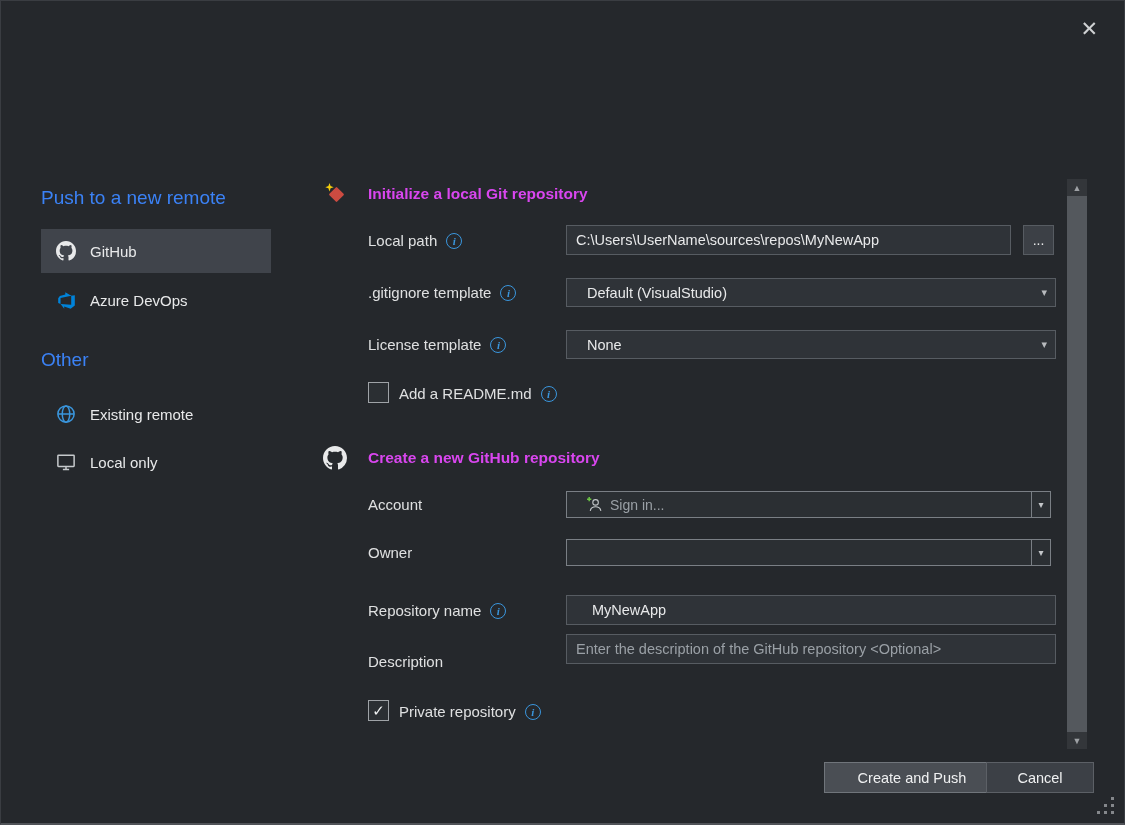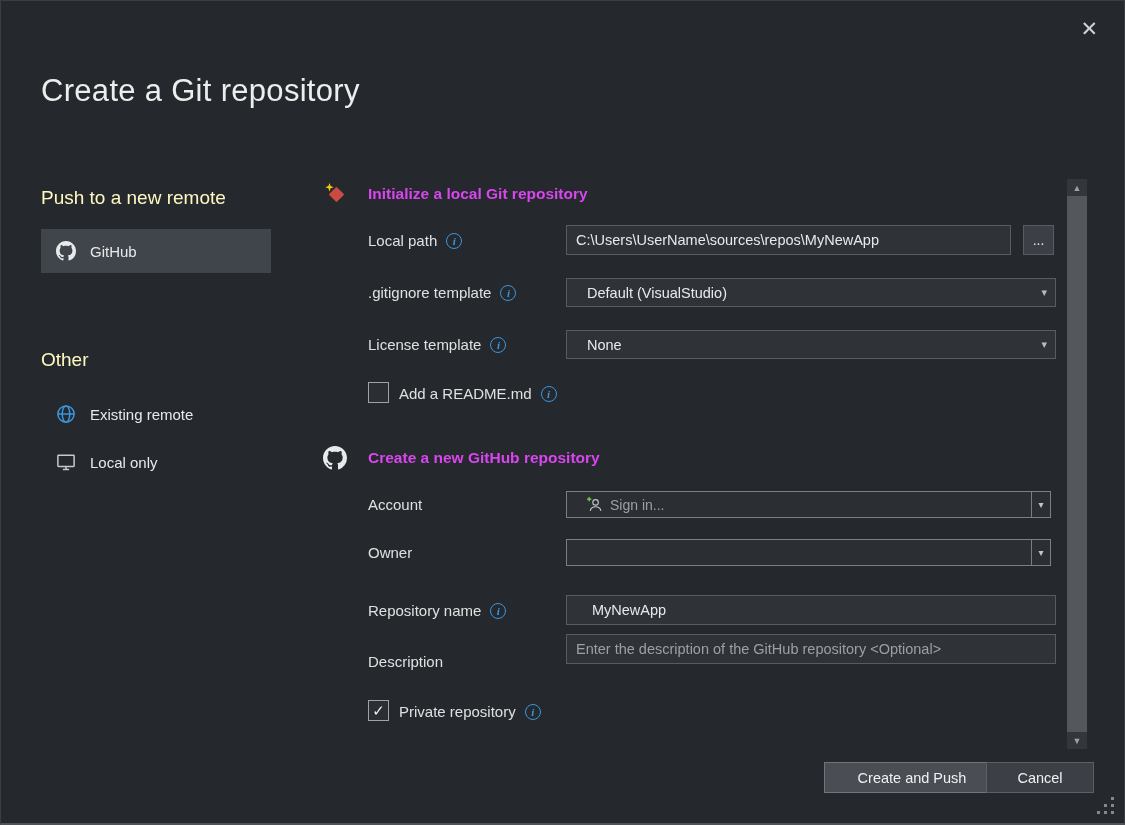--- a/index.html
+++ b/index.html
@@ -10,21 +10,21 @@
     position: relative; width: 1125px; height: 825px;
     background: #25282c; color: #e6e6e6;
     border: 1px solid #3a3d42; border-bottom: 2px solid #505358;
     overflow: hidden;
   }
 
   .title { position: absolute; left: 40px; top: 72px; font-size: 31px; font-weight: 300; color: #eceded; letter-spacing: .3px; }
   .close { position: absolute; right: 26px; top: 16px; font-size: 21px; color: #cfd1d3; cursor: pointer; }
 
   
-  .sb-heading { position: absolute; left: 40px; font-size: 19px; color: #fef9c3; }
+  .sb-heading { position: absolute; left: 40px; font-size: 19px; color: #3b82f6; }
   .sb-item { position: absolute; left: 40px; width: 230px; display: flex; align-items: center; gap: 13px; padding-left: 14px; font-size: 15px; color: #e8e9ea; cursor: pointer; }
   .sb-item.selected { background: #40444b; }
   .sb-icon { width: 22px; height: 22px; display: flex; align-items: center; justify-content: center; flex: none; }
 
   
   .section-head { position: absolute; left: 322px; display: flex; align-items: center; gap: 21px; }
   .section-head .txt-h { font-size: 15.5px; font-weight: 700; color: #d946ef; }
 
   
   .lblrow { position: absolute; display: flex; align-items: center; gap: 9px; font-size: 15px; color: #dfe0e1; }
@@ -93,33 +93,40 @@
     position: absolute; right: 10px; bottom: 9px; width: 3px; height: 3px; background: #84878b;
     box-shadow: -7px 0 #84878b, -14px 0 #84878b, 0 -7px #84878b, -7px -7px #84878b, 0 -14px #84878b;
   }
 </style>
 </head>
 <body>
 
 <div class="dialog">
 
   <div class="close">✕</div>
-  <div class="title">Create a Git repository</div>
 
   <div class="sb-heading" style="top:186px">Push to a new remote</div>
 
   <div class="sb-item selected" style="top:228px; height:44px">
     <span class="sb-icon">
       <svg width="20" height="20" viewBox="0 0 16 16" fill="#e8e9ea">
           <path d="M8 0C3.58 0 0 3.58 0 8c0 3.54 2.29 6.53 5.47 7.59.4.07.55-.17.55-.38 0-.19-.01-.82-.01-1.49-2.01.37-2.53-.49-2.69-.94-.09-.23-.48-.94-.82-1.13-.28-.15-.68-.52-.01-.53.63-.01 1.08.58 1.23.82.72 1.21 1.87.87 2.33.66.07-.52.28-.87.51-1.07-1.78-.2-3.64-.89-3.64-3.95 0-.87.31-1.59.82-2.15-.08-.2-.36-1.02.08-2.12 0 0 .67-.21 2.2.82.64-.18 1.32-.27 2-.27s1.36.09 2 .27c1.53-1.04 2.2-.82 2.2-.82.44 1.1.16 1.92.08 2.12.51.56.82 1.27.82 2.15 0 3.07-1.87 3.75-3.65 3.95.29.25.54.73.54 1.48 0 1.07-.01 1.93-.01 2.2 0 .21.15.46.55.38A8.01 8.01 0 0 0 16 8c0-4.42-3.58-8-8-8z"></path>
         </svg>
     </span>
     <span>GitHub</span>
   </div>
 
+  <div class="sb-item" style="top:277px; height:44px">
+    <span class="sb-icon">
+      <svg width="19" height="19" viewBox="0 0 16 16" fill="#0083d9">
+          <path d="M15 3.622v8.512L11.5 15l-5.425-1.866v1.85L3.004 10.97l8.951.7V4.005L15 3.622zm-2.984.428L6.994 1v1.895L2.382 4.25 1 6.025v4.006l1.978.875V5.869l9.038-1.819z"></path>
+        </svg>
+    </span>
+    <span>Azure DevOps</span>
+  </div>
 
   <div class="sb-heading" style="top:348px">Other</div>
 
   <div class="sb-item" style="top:392px; height:42px">
     <span class="sb-icon">
       <svg width="20" height="20" viewBox="0 0 16 16" fill="none" stroke="#3a96dd" stroke-width="1.2">
           <circle cx="8" cy="8" r="6.5"></circle>
           <ellipse cx="8" cy="8" rx="3" ry="6.5"></ellipse>
           <path d="M1.5 8h13"></path>
         </svg>

